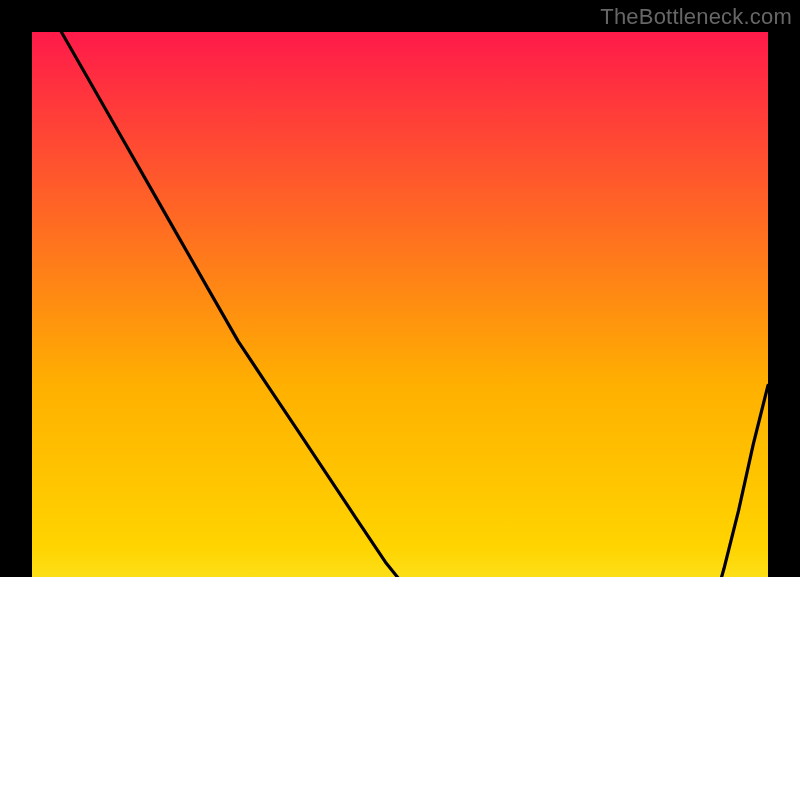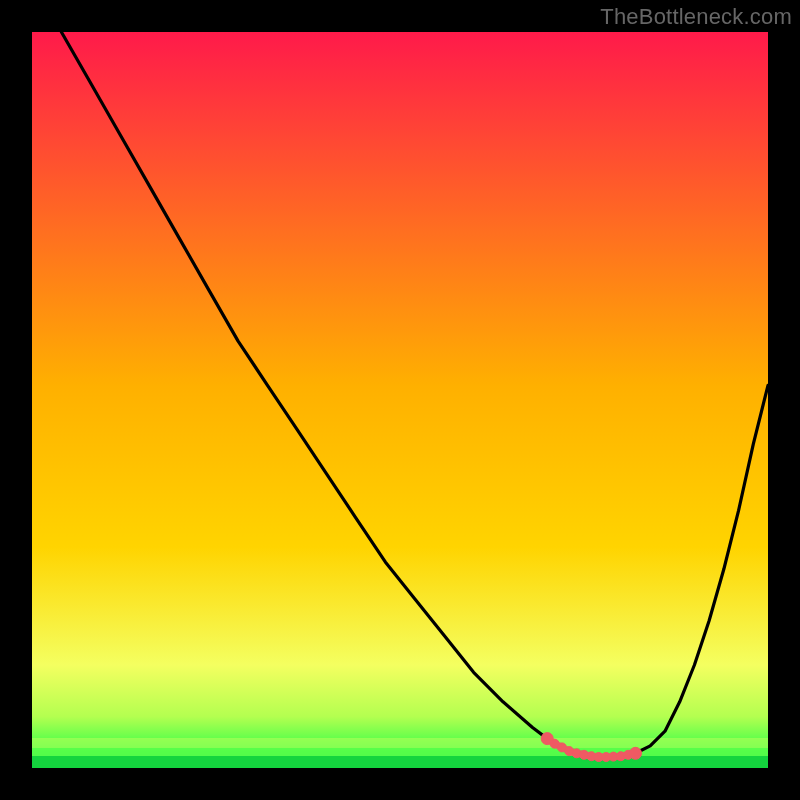--- a/index.html
+++ b/index.html
@@ -4,21 +4,21 @@
 <style>
   body {
     margin: 0;
     padding: 0;
     background: #fff;
     font-family: Arial, Helvetica, sans-serif;
   }
   #stage {
     position: relative;
     width: 800px;
-    height: 800px;
+    height: 577px;
     overflow: hidden;
   }
   #attribution {
     position: absolute;
     top: 4px;
     right: 8px;
     font-size: 22px;
     color: #666;
     letter-spacing: 0.2px;
     font-family: Arial, Helvetica, sans-serif;

